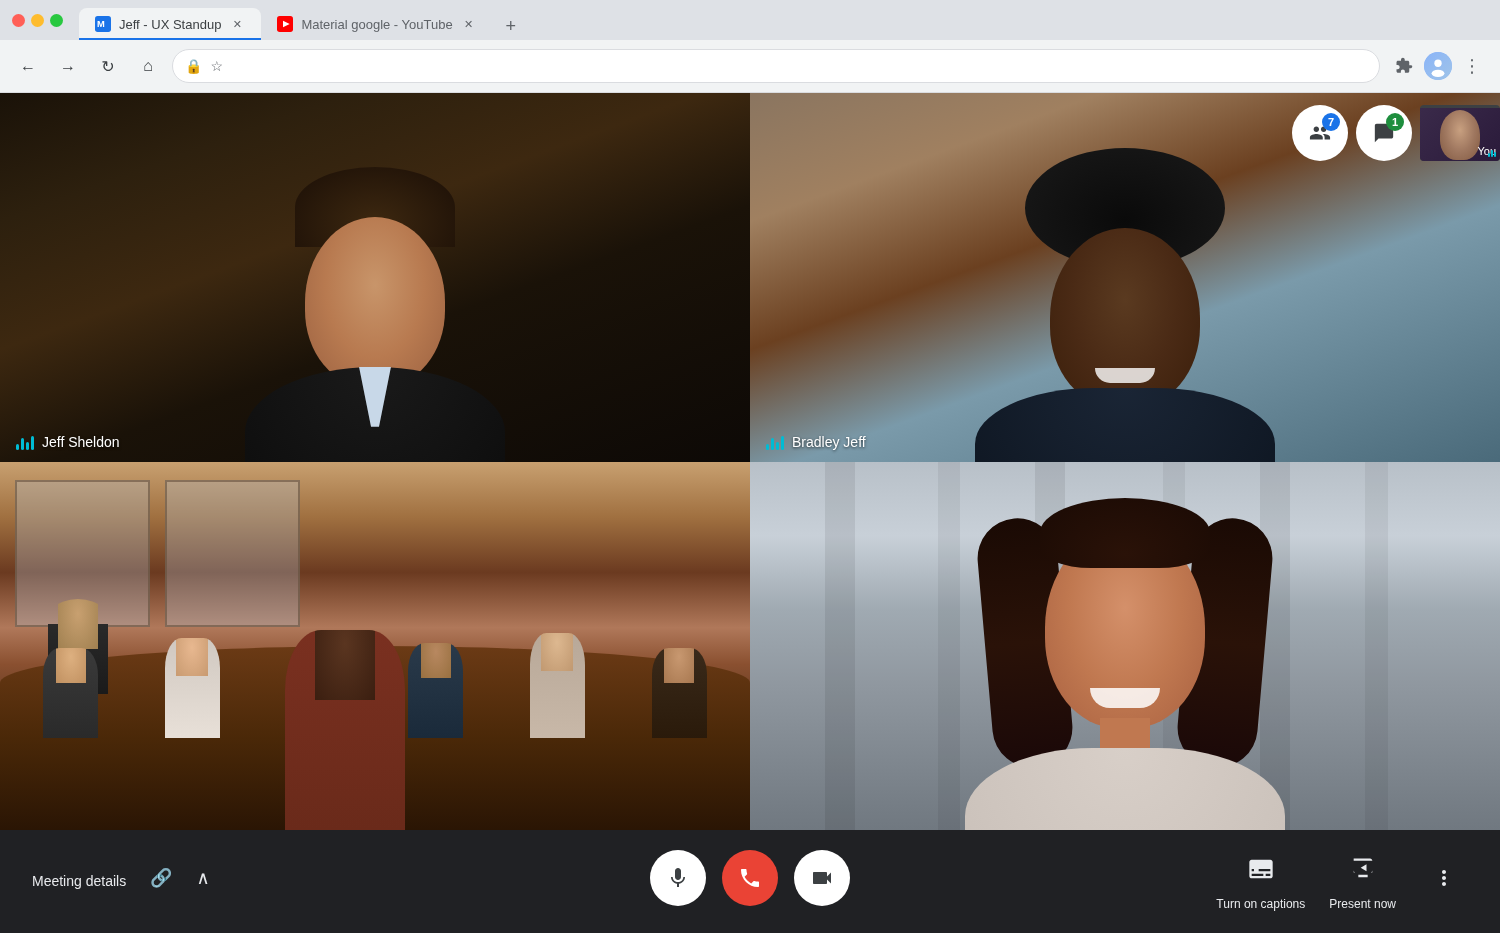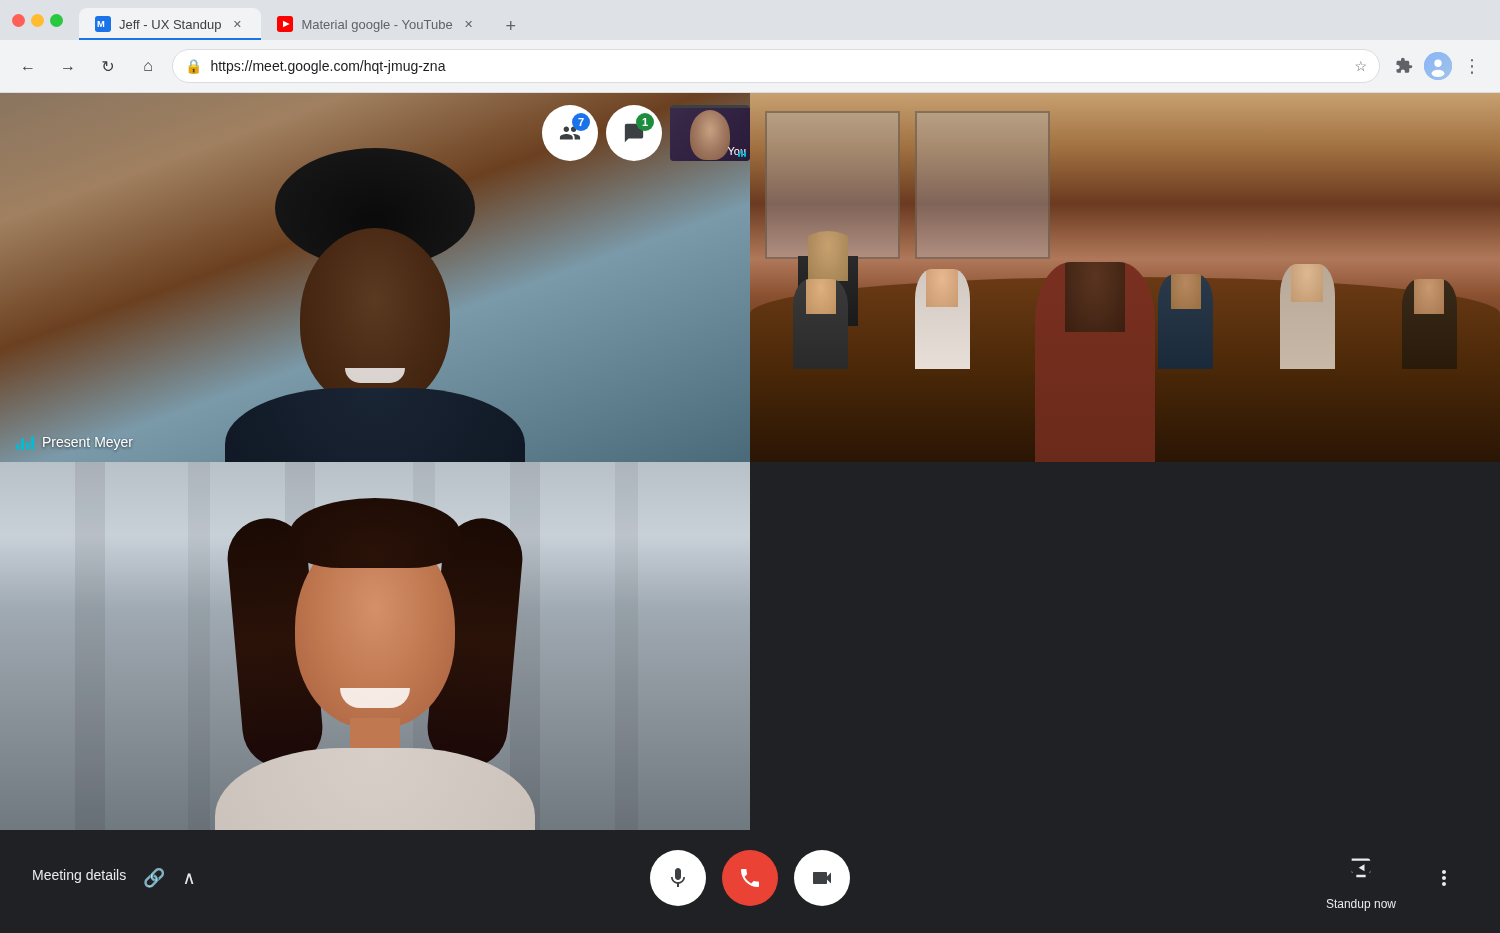--- a/index.html
+++ b/index.html
@@ -276,22 +276,22 @@
       background: #202124;
       display: flex;
       align-items: center;
       justify-content: space-between;
       padding: 0 32px;
       position: relative;
     }
 
     .meeting-details {
       display: flex;
-      align-items: flex-start;
-      gap: 17px;
+      align-items: flex-end;
+      gap: 24px;
       color: #e8eaed;
       font-size: 14px;
     }
 
     .center-controls {
       position: absolute;
       left: 50%;
       transform: translateX(-50%);
       display: flex;
       align-items: center;
@@ -415,21 +415,20 @@
     </div>
   </div>
 
   <div class="nav-bar">
     <button class="nav-btn">←</button>
     <button class="nav-btn">→</button>
     <button class="nav-btn">↻</button>
     <button class="nav-btn">⌂</button>
     <div class="address-bar">
       <span class="address-bar-icon">🔒</span>
-      <input type="text" value="https://meet.google.com/hqt-jmug-zna" style="">
       <span class="address-bar-icon">☆</span>
     </div>
     <div class="nav-right">
       <button class="nav-btn">
         <svg width="18" height="18" viewBox="0 0 24 24" fill="#5f6368">
           <path d="M20.5 11H19V7c0-1.1-.9-2-2-2h-4V3.5C13 2.12 11.88 1 10.5 1S8 2.12 8 3.5V5H4c-1.1 0-1.99.9-1.99 2v3.8H3.5c1.49 0 2.7 1.21 2.7 2.7s-1.21 2.7-2.7 2.7H2V19c0 1.1.9 2 2 2h3.8v-1.5c0-1.49 1.21-2.7 2.7-2.7s2.7 1.21 2.7 2.7V21H17c1.1 0 2-.9 2-2v-4h1.5c1.38 0 2.5-1.12 2.5-2.5S21.88 11 20.5 11z"></path>
         </svg>
       </button>
       <div class="user-avatar">
         <div style="width:28px;height:28px;border-radius:50%;background:linear-gradient(135deg,#8ab4f8,#a0c4e8);display:flex;align-items:center;justify-content:center;overflow:hidden;">
@@ -441,20 +440,45 @@
       </div>
       <button class="nav-btn" style="font-size:18px;color:#5f6368;">⋮</button>
     </div>
   </div>
 </div>
 
 <div class="meet-container">
 
   <div class="video-grid">
 
+    <div class="video-tile video-tile-1">
+
+      <div style="position:absolute;width:100%;height:100%;background:linear-gradient(160deg,#1a1208 0%,#2d200e 20%,#3d2810 40%,#1a1208 60%,#0d0906 100%);"></div>
+
+      <div style="position:absolute;left:50%;top:20%;transform:translateX(-50%);width:260px;height:330px;">
+
+        <div style="position:absolute;top:0;left:50%;transform:translateX(-50%);width:160px;height:80px;background:radial-gradient(ellipse at 50% 70%,#3d2810,#1a0e06);border-radius:50% 50% 0 0;"></div>
+
+        <div style="position:absolute;top:50px;left:50%;transform:translateX(-50%);width:140px;height:170px;background:radial-gradient(ellipse at 50% 40%,#c8956a,#b87a50,#9a6040);border-radius:50% 50% 45% 45%;"></div>
+
+        <div style="position:absolute;top:200px;left:0;width:260px;height:130px;background:radial-gradient(ellipse at 50% 0%,#1a1a1a,#0d0d0d);border-radius:50% 50% 0 0;"></div>
+
+        <div style="position:absolute;top:200px;left:50%;transform:translateX(-50%);width:80px;height:60px;background:#c8d8e8;clip-path:polygon(30% 0%,70% 0%,55% 100%,45% 100%);"></div>
+      </div>
+
+      <div class="participant-name">
+        <div class="audio-indicator">
+          <div class="audio-bar" style="height:6px;"></div>
+          <div class="audio-bar" style="height:12px;"></div>
+          <div class="audio-bar" style="height:8px;"></div>
+          <div class="audio-bar" style="height:14px;"></div>
+        </div>
+        <span>Jeff Sheldon</span>
+      </div>
+    </div>
 
     <div class="video-tile video-tile-2">
 
       <div style="position:absolute;width:100%;height:100%;background:linear-gradient(160deg,#8a7560 0%,#a08060 20%,#6b4020 40%,#7a9aaa 60%,#4a6a7a 100%);"></div>
 
       <div style="position:absolute;left:50%;top:15%;transform:translateX(-50%);width:300px;height:380px;">
 
         <div style="position:absolute;top:0;left:50%;transform:translateX(-50%);width:200px;height:120px;background:radial-gradient(ellipse at 50% 60%,#0a0a0a,#1a1a1a);border-radius:50%;"></div>
 
         <div style="position:absolute;top:80px;left:50%;transform:translateX(-50%);width:150px;height:180px;background:radial-gradient(ellipse at 50% 40%,#5a3a20,#4a2a15,#3a1e0a);border-radius:50% 50% 45% 45%;"></div>
@@ -492,21 +516,21 @@
         </div>
       </div>
 
       <div class="participant-name">
         <div class="audio-indicator">
           <div class="audio-bar" style="height:6px;"></div>
           <div class="audio-bar" style="height:12px;"></div>
           <div class="audio-bar" style="height:8px;"></div>
           <div class="audio-bar" style="height:14px;"></div>
         </div>
-        <span>Present Meyer</span>
+        <span>Bradley Jeff</span>
       </div>
     </div>
 
     <div class="video-tile video-tile-3">
 
       <div style="position:absolute;width:100%;height:100%;background:linear-gradient(180deg,#c8a070 0%,#a07040 15%,#6b3a20 30%,#b0785a 45%,#8a5030 55%,#5a3520 70%,#3d2010 85%,#2a1508 100%);"></div>
 
       <div style="position:absolute;top:5%;left:2%;width:18%;height:40%;background:rgba(180,200,220,0.3);border:2px solid rgba(100,80,60,0.6);"></div>
       <div style="position:absolute;top:5%;left:22%;width:18%;height:40%;background:rgba(180,200,220,0.3);border:2px solid rgba(100,80,60,0.6);"></div>
 
@@ -581,28 +605,36 @@
 
       <button class="control-btn light">
         <svg width="24" height="24" viewBox="0 0 24 24" fill="#3c4043">
           <path d="M17 10.5V7c0-.55-.45-1-1-1H4c-.55 0-1 .45-1 1v10c0 .55.45 1 1 1h12c.55 0 1-.45 1-1v-3.5l4 4v-11l-4 4z"></path>
         </svg>
       </button>
     </div>
 
     <div class="right-controls">
 
+      <div class="right-action">
+        <div class="right-action-icon">
+          <svg width="28" height="28" viewBox="0 0 24 24" fill="#e8eaed">
+            <path d="M20 4H4c-1.1 0-2 .9-2 2v12c0 1.1.9 2 2 2h16c1.1 0 2-.9 2-2V6c0-1.1-.9-2-2-2zM4 12h2v2H4v-2zm10 6H4v-2h10v2zm6 0h-4v-2h4v2zm0-4H10v-2h10v2z"></path>
+          </svg>
+        </div>
+        <span class="right-action-label">Turn on captions</span>
+      </div>
 
       <div class="right-action">
         <div class="right-action-icon">
           <svg width="28" height="28" viewBox="0 0 24 24" fill="#e8eaed">
             <path d="M20 3H4v10c0 1.1.9 2 2 2h6v2H8v2h8v-2h-4v-2h6c1.1 0 2-.9 2-2V5c0-1.1-.9-2-2-2zm0 12H4V5h16v10zM15 8l-5 3 5 3V8z"></path>
           </svg>
         </div>
-        <span class="right-action-label">Standup now</span>
+        <span class="right-action-label">Present now</span>
       </div>
 
       <div class="more-btn">
         <svg width="24" height="24" viewBox="0 0 24 24" fill="#e8eaed">
           <path d="M12 8c1.1 0 2-.9 2-2s-.9-2-2-2-2 .9-2 2 .9 2 2 2zm0 2c-1.1 0-2 .9-2 2s.9 2 2 2 2-.9 2-2-.9-2-2-2zm0 6c-1.1 0-2 .9-2 2s.9 2 2 2 2-.9 2-2-.9-2-2-2z"></path>
         </svg>
       </div>
     </div>
   </div>
 </div>

